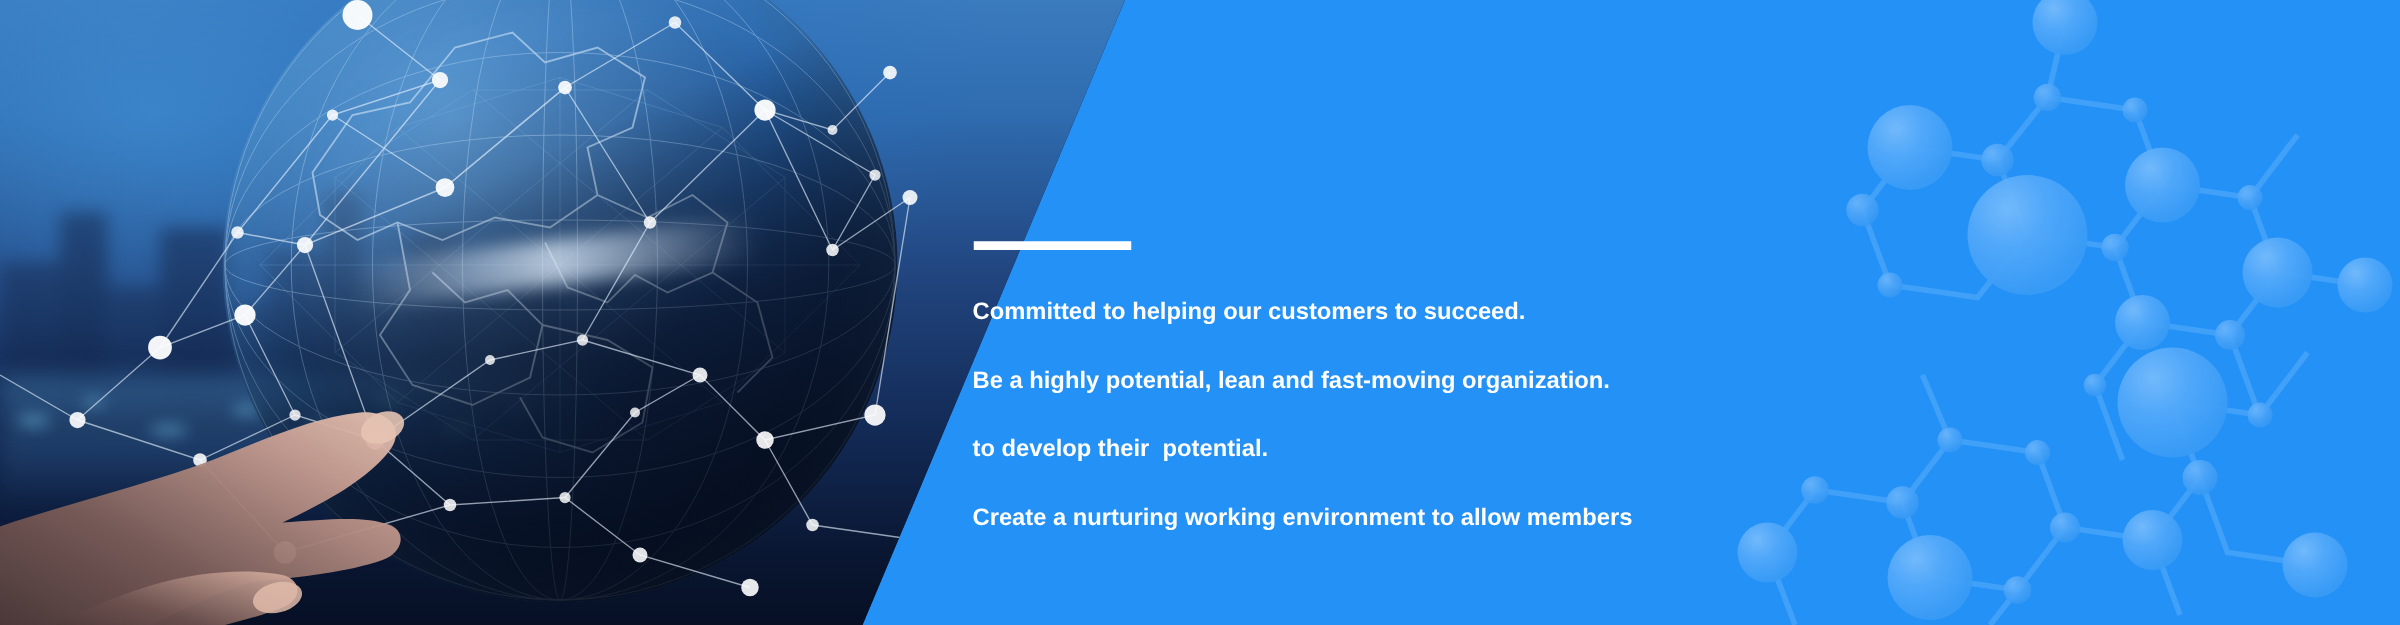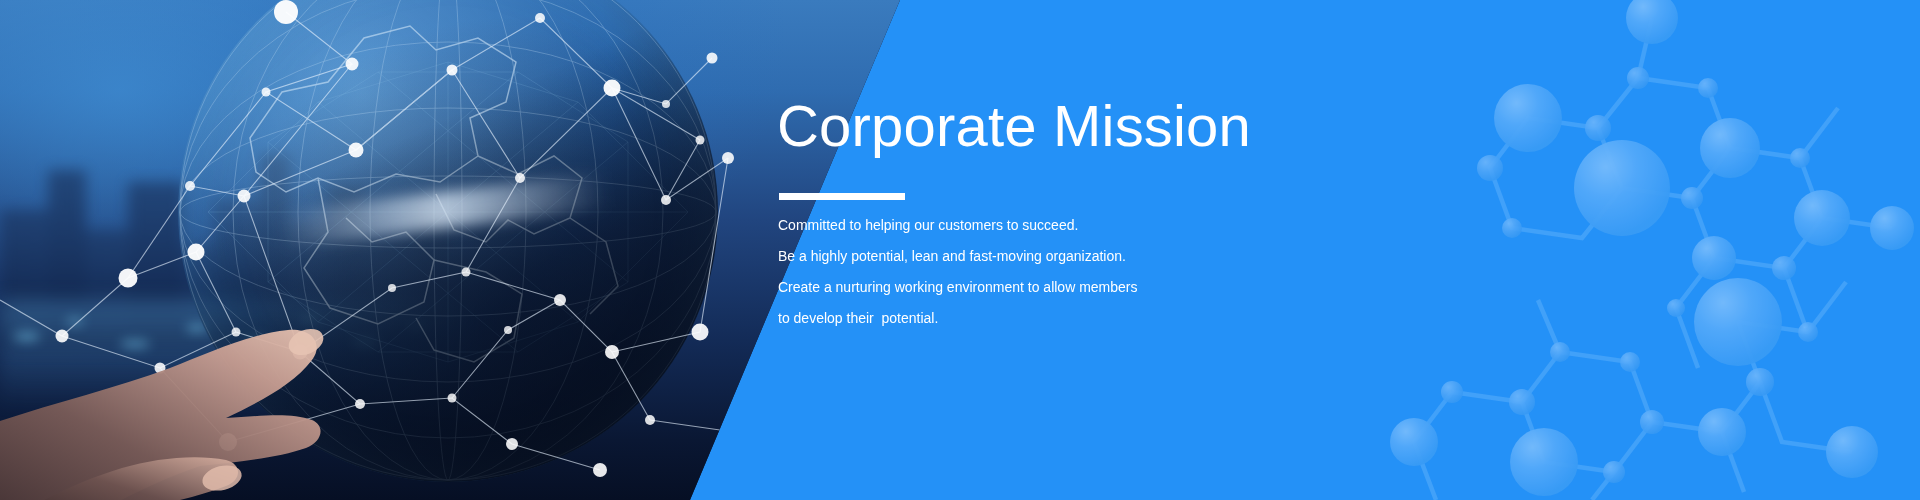--- a/index.html
+++ b/index.html
@@ -110,25 +110,26 @@
     left:2px; top:193px;
     width:126px; height:7px;
     background:#ffffff;
   }
   .body-text{
     position:absolute;
     left:1px; top:210px;
     width:700px;
   }
   .body-line{
-    font-size:14px;
+    font-size:19px;
     line-height:31px;
     color:#ffffff;
-    font-weight:400;
+    font-weight:700;
     white-space:pre;
+    margin-top:24px;
   }
 </style>
 </head>
 <body>
 
 <div class="banner">
 
   <div class="blue-panel"></div>
 
   <svg class="molecules" viewBox="0 0 620 500" preserveAspectRatio="none">
@@ -329,23 +330,22 @@
         </linearGradient>
       </defs>
       <path d="M-10 240 L-10 150 C60 120 140 104 210 78 C250 62 290 44 328 40 C352 38 364 54 352 70 C334 94 300 112 266 128 C300 126 330 122 352 130 C366 136 362 152 346 158 C318 168 276 172 240 176 C210 186 176 202 150 216 C120 232 80 240 40 240 Z" fill="url(#skin)" opacity=".95"></path>
       <path d="M40 240 C70 214 116 192 162 178 C196 168 236 164 266 170 C282 174 282 190 266 196 C236 208 198 214 168 224 C148 232 132 238 120 240 Z" fill="url(#skin2)" opacity=".95"></path>
       <ellipse cx="346" cy="52" rx="18" ry="12" fill="#e6c3b2" opacity=".9" transform="rotate(-22 346 52)"></ellipse>
       <ellipse cx="262" cy="188" rx="20" ry="12" fill="#e0bbaa" opacity=".85" transform="rotate(-14 262 188)"></ellipse>
     </svg>
   </div>
 
   <div class="content">
-    <h1 class="title">Corporate Mission</h1>
     <div class="rule"></div>
     <div class="body-text">
       <div class="body-line">Committed to helping our customers to succeed.</div>
       <div class="body-line">Be a highly potential, lean and fast-moving organization.</div>
+      <div class="body-line">to develop their  potential.</div>
       <div class="body-line">Create a nurturing working environment to allow members</div>
-      <div class="body-line">to develop their  potential.</div>
     </div>
   </div>
 
 </div>
 
 </body></html>

